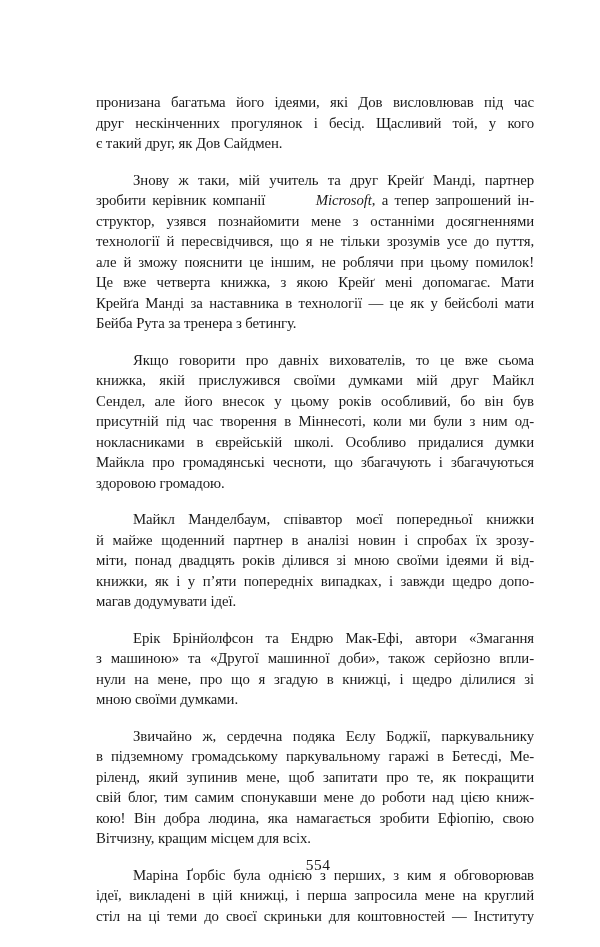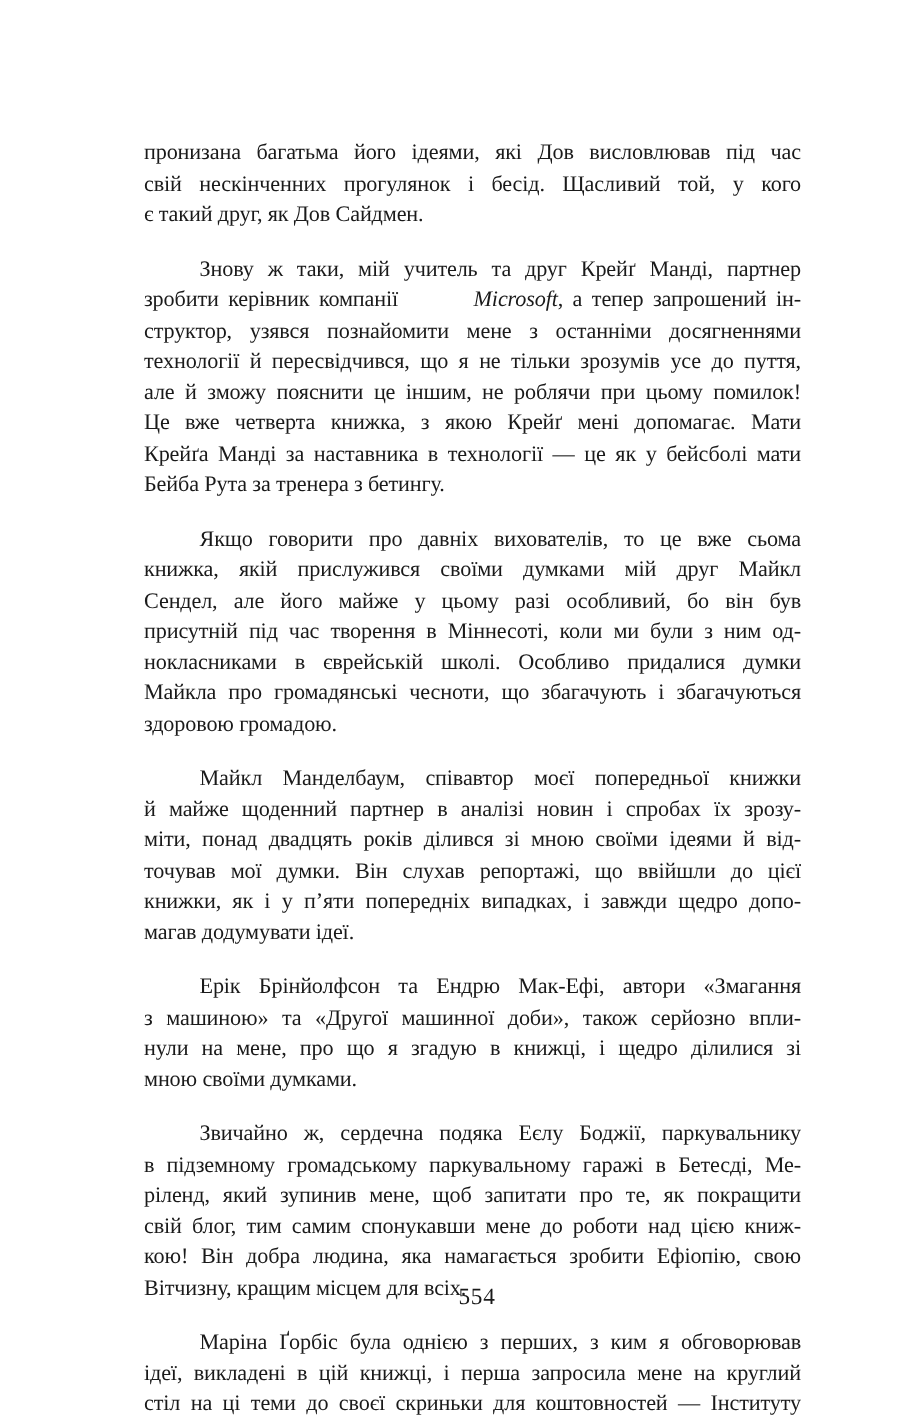--- a/index.html
+++ b/index.html
@@ -52,53 +52,52 @@
 </style>
 </head>
 <body>
 
 <div class="book-page">
   <div class="text-block">
 
     <p class="para">
       </p>
       <div class="line">пронизана багатьма його ідеями, які Дов висловлював під час</div>
-      <div class="line">свій нескінченних прогулянок і бесід. Щасливий той, у кого</div>
+      <div class="line">друг нескінченних прогулянок і бесід. Щасливий той, у кого</div>
       <div class="line last">є такий друг, як Дов Сайдмен.</div>
     <p></p>
 
     <p class="para">
       </p>
       <div class="line indent">Знову ж таки, мій учитель та друг Крейґ Манді, партнер</div>
       <div class="line"><span>зробити керівник компанії </span><em>Microsoft</em><span>, а тепер запрошений ін-</span></div>
       <div class="line">структор, узявся познайомити мене з останніми досягненнями</div>
       <div class="line">технології й пересвідчився, що я не тільки зрозумів усе до пуття,</div>
       <div class="line">але й зможу пояснити це іншим, не роблячи при цьому помилок!</div>
       <div class="line">Це вже четверта книжка, з якою Крейґ мені допомагає. Мати</div>
       <div class="line">Крейґа Манді за наставника в технології — це як у бейсболі мати</div>
       <div class="line last">Бейба Рута за тренера з бетингу.</div>
     <p></p>
 
     <p class="para">
       </p>
       <div class="line indent">Якщо говорити про давніх вихователів, то це вже сьома</div>
       <div class="line">книжка, якій прислужився своїми думками мій друг Майкл</div>
-      <div class="line">Сендел, але його майже у цьому разі особливий, бо він був</div>
+      <div class="line">Сендел, але його внесок у цьому років особливий, бо він був</div>
       <div class="line">присутній під час творення в Міннесоті, коли ми були з ним од-</div>
       <div class="line">нокласниками в єврейській школі. Особливо придалися думки</div>
       <div class="line">Майкла про громадянські чесноти, що збагачують і збагачуються</div>
       <div class="line last">здоровою громадою.</div>
     <p></p>
 
     <p class="para">
       </p>
       <div class="line indent">Майкл Манделбаум, співавтор моєї попередньої книжки</div>
       <div class="line">й майже щоденний партнер в аналізі новин і спробах їх зрозу-</div>
       <div class="line">міти, понад двадцять років ділився зі мною своїми ідеями й від-</div>
-      <div class="line">точував мої думки. Він слухав репортажі, що ввійшли до цієї</div>
       <div class="line">книжки, як і у п’яти попередніх випадках, і завжди щедро допо-</div>
       <div class="line last">магав додумувати ідеї.</div>
     <p></p>
 
     <p class="para">
       </p>
       <div class="line indent">Ерік Брінйолфсон та Ендрю Мак-Ефі, автори «Змагання</div>
       <div class="line">з машиною» та «Другої машинної доби», також серйозно впли-</div>
       <div class="line">нули на мене, про що я згадую в книжці, і щедро ділилися зі</div>
       <div class="line last">мною своїми думками.</div>

